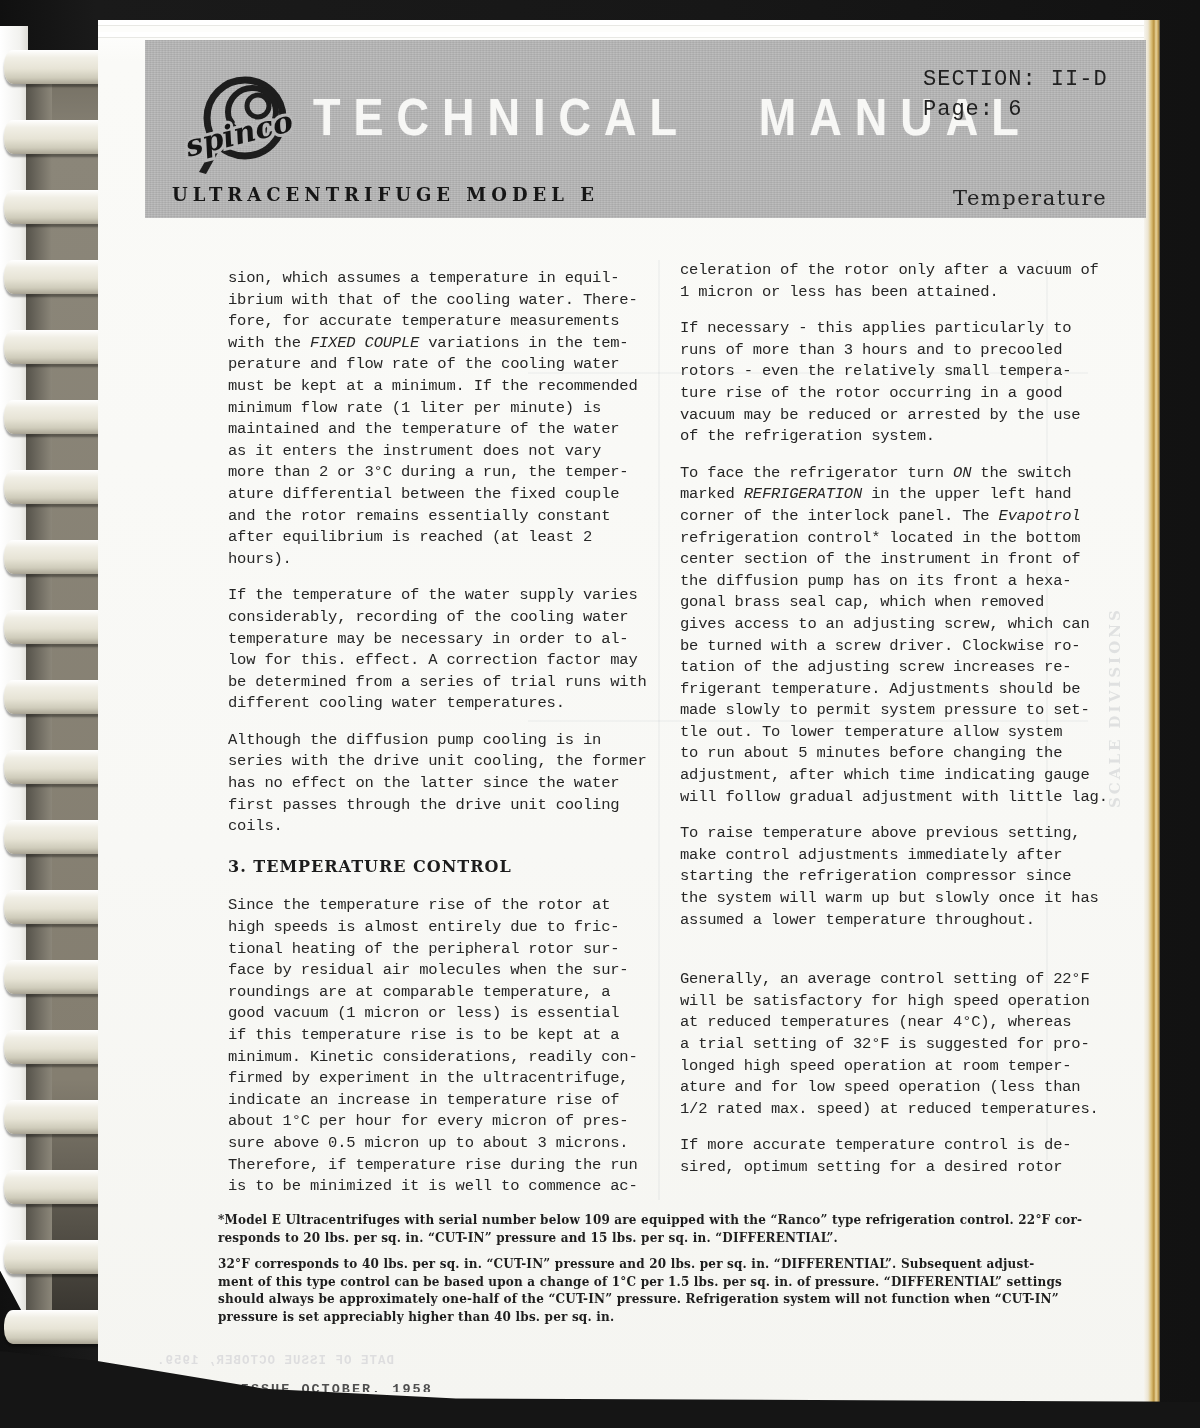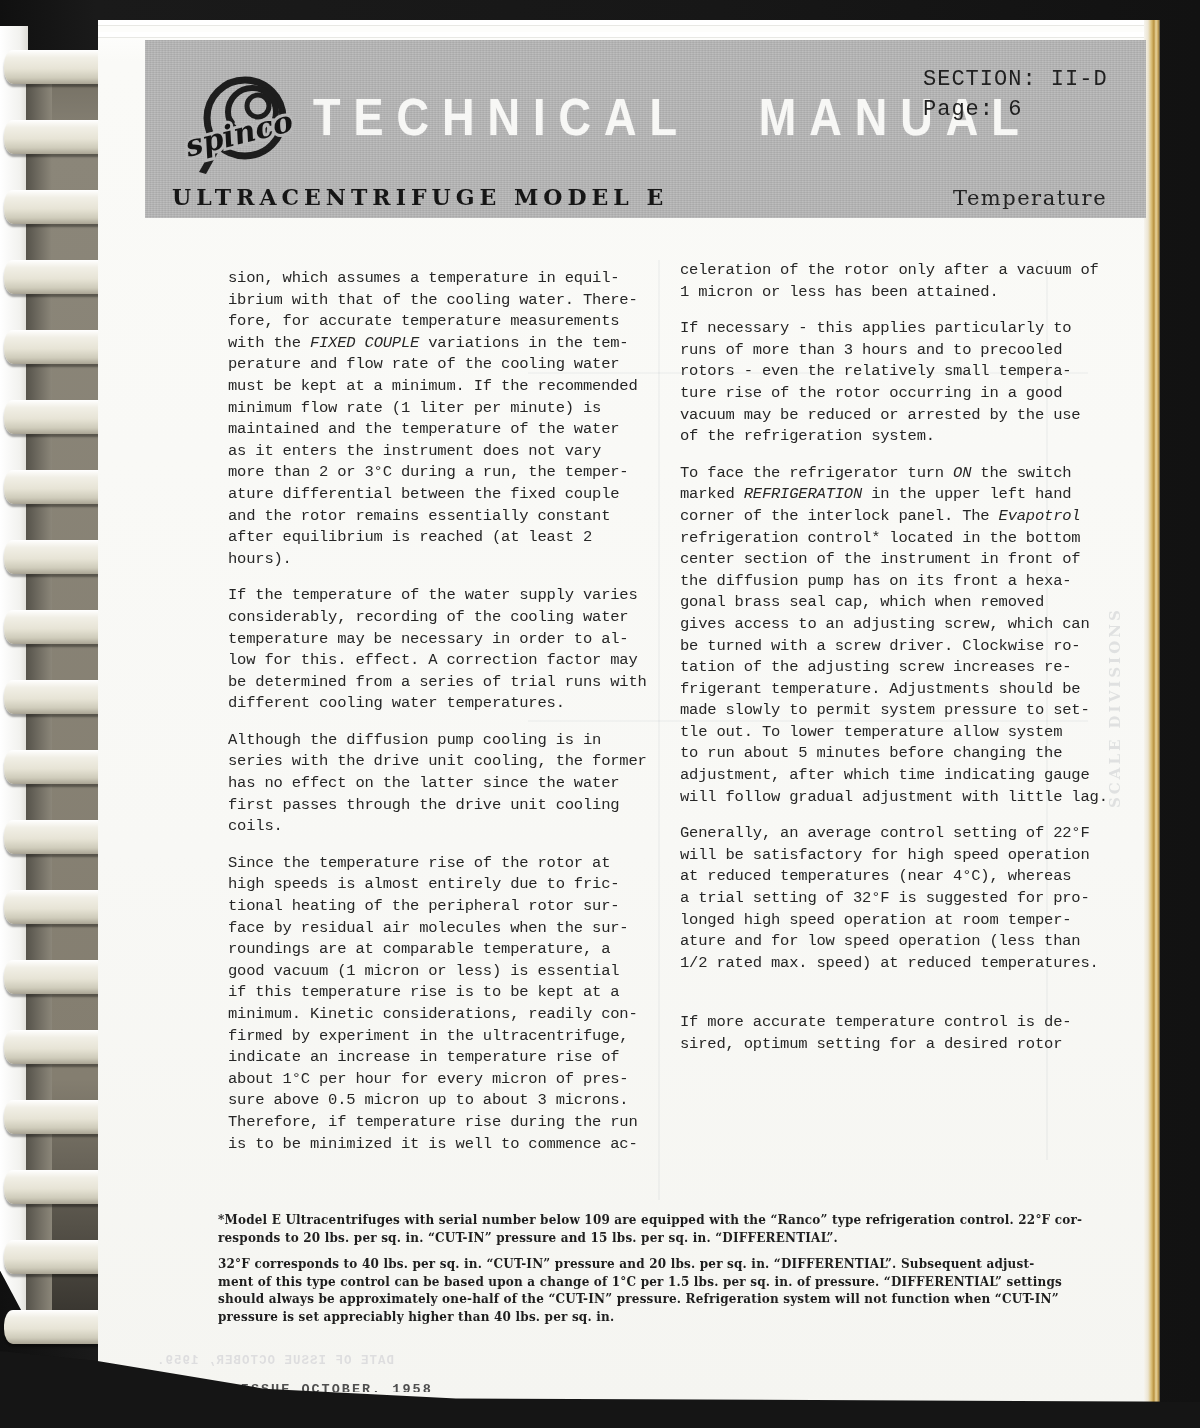--- a/index.html
+++ b/index.html
@@ -36,21 +36,21 @@
   .band{position:absolute;left:47px;top:20px;width:1001px;height:178px;background:#b7b7b7;
     background-image:
       repeating-linear-gradient(0deg,rgba(255,255,255,.05) 0 1px,rgba(0,0,0,.045) 1px 2px),
       repeating-linear-gradient(90deg,rgba(255,255,255,.04) 0 1px,rgba(0,0,0,.035) 2px 3px);}
   .band-title{position:absolute;left:168px;top:48px;font-weight:700;font-size:45px;
     letter-spacing:13px;word-spacing:44px;color:#f7f7f5;transform:scaleY(1.14);
     transform-origin:top left;text-shadow:0 0 1px #cfcfcf;white-space:nowrap;}
   .band-meta{position:absolute;left:778px;top:25px;font-family:Liberation Mono, monospace;
     font-size:22px;color:#1f1f1f;line-height:30px;letter-spacing:1px;}
   .band-subtitle{position:absolute;left:27px;top:144px;font-family:"DejaVu Serif",serif;
-    font-weight:700;font-size:22px;letter-spacing:5px;color:#161616;white-space:nowrap;}
+    font-weight:700;font-size:18px;letter-spacing:5px;color:#161616;white-space:nowrap;}
   .band-topic{position:absolute;left:808px;top:146px;font-family:"DejaVu Serif",serif;
     font-size:21px;letter-spacing:1.5px;color:#222;}
   .logo{position:absolute;left:34px;top:28px;width:118px;height:110px;}
 
   
   .col{position:absolute;width:452px;font-family:"Liberation Mono",monospace;
     font-size:15.5px;line-height:21.6px;letter-spacing:-0.2px;color:#262626;}
   .col-left{left:130px;top:248px;}
   .col-right{left:582px;top:240px;}
   .para{margin:0 0 15px 0;white-space:pre-line;}
@@ -153,20 +153,21 @@
 considerably, recording of the cooling water
 temperature may be necessary in order to al-
 low for this. effect. A correction factor may
 be determined from a series of trial runs with
 different cooling water temperatures.</span></div>
         <div class="para"><span>Although the diffusion pump cooling is in
 series with the drive unit cooling, the former
 has no effect on the latter since the water
 first passes through the drive unit cooling
 coils.</span></div>
+        <div class="subheading"><span>3. TEMPERATURE CONTROL</span></div>
         <div class="para"><span>Since the temperature rise of the rotor at
 high speeds is almost entirely due to fric-
 tional heating of the peripheral rotor sur-
 face by residual air molecules when the sur-
 roundings are at comparable temperature, a
 good vacuum (1 micron or less) is essential
 if this temperature rise is to be kept at a
 minimum. Kinetic considerations, readily con-
 firmed by experiment in the ultracentrifuge,
 indicate an increase in temperature rise of
@@ -193,20 +194,25 @@
 gonal brass seal cap, which when removed
 gives access to an adjusting screw, which can
 be turned with a screw driver. Clockwise ro-
 tation of the adjusting screw increases re-
 frigerant temperature. Adjustments should be
 made slowly to permit system pressure to set-
 tle out. To lower temperature allow system
 to run about 5 minutes before changing the
 adjustment, after which time indicating gauge
 will follow gradual adjustment with little lag.</span></div>
+        <div class="para"><span>To raise temperature above previous setting,
+make control adjustments immediately after
+starting the refrigeration compressor since
+the system will warm up but slowly once it has
+assumed a lower temperature throughout.</span></div>
         <div class="para"><span>Generally, an average control setting of 22°F
 will be satisfactory for high speed operation
 at reduced temperatures (near 4°C), whereas
 a trial setting of 32°F is suggested for pro-
 longed high speed operation at room temper-
 ature and for low speed operation (less than
 1/2 rated max. speed) at reduced temperatures.</span></div>
         <div class="para"><span>If more accurate temperature control is de-
 sired, optimum setting for a desired rotor</span></div>
       </div>

